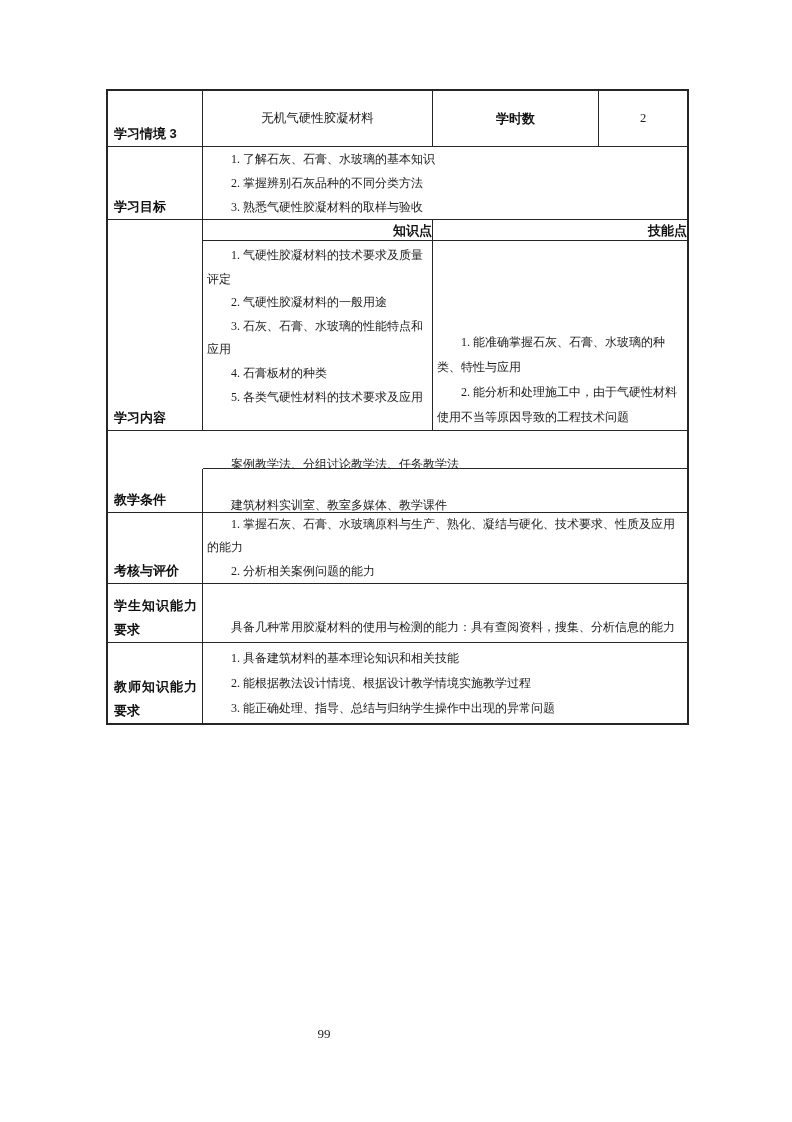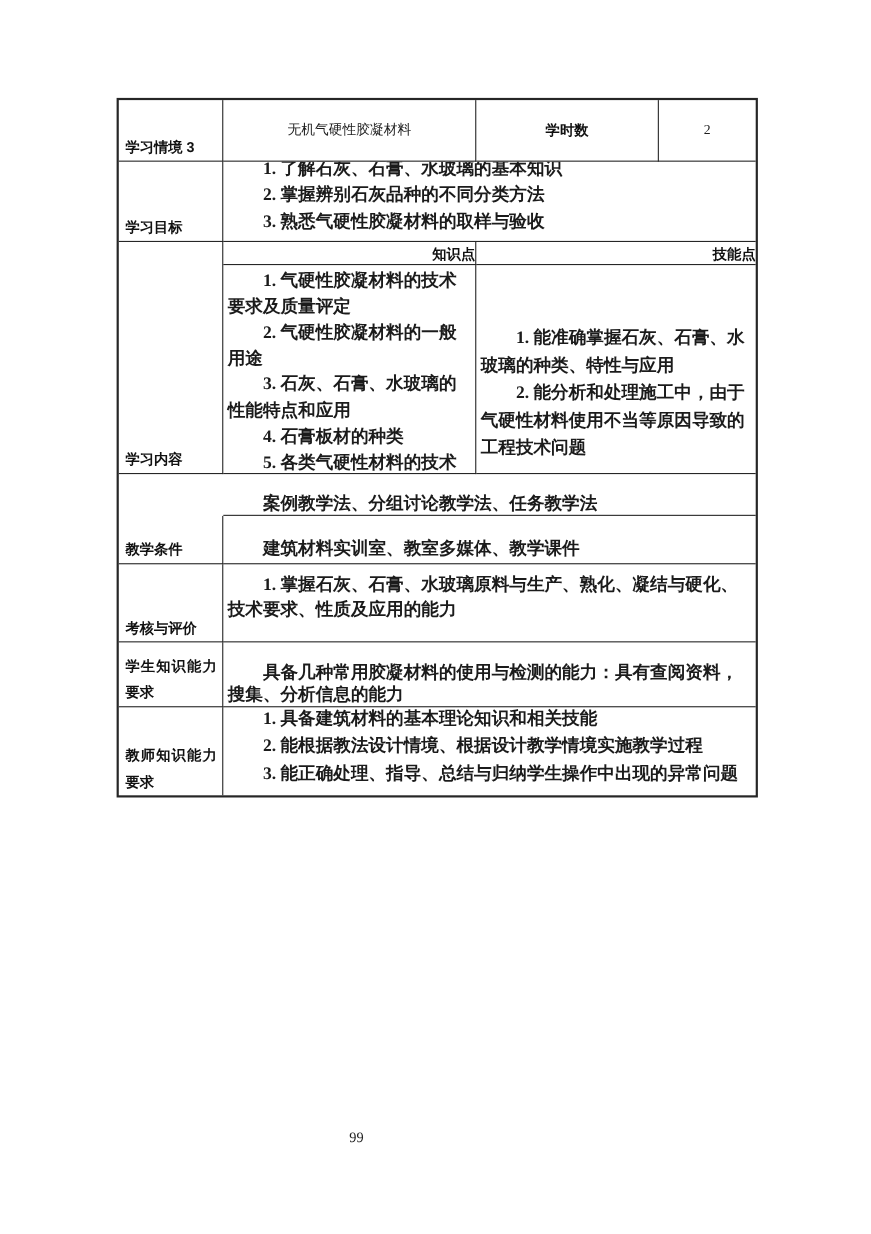--- a/index.html
+++ b/index.html
@@ -47,24 +47,23 @@
   .hours-value { font-size:12.5px; }
 
   .sub-header {
     display:flex; align-items:center; justify-content:flex-end;
     font-family:"Liberation Sans", sans-serif;
     font-weight:bold; font-size:13px; color:#111111;
     line-height:19px;
   }
 
   .content {
-    font-size:16px;
-    padding:0 6px 10px 4px;
+    font-size:12px;
+    padding:0 6px 0 4px;
     line-height:25px;
-    font-weight:bold;
   }
   .v-center { display:flex; flex-direction:column; justify-content:center; }
   .li { text-indent:2em; }
 
   .goals .li { line-height:24.2px; }
   .knowledge { padding-top:3px; line-height:23.6px; }
   .skills { line-height:25px;justify-content:flex-end; }
   .assessment .li { line-height:23.5px; }
   .teacher .li { line-height:25px; }
   .single-line { line-height:20px;margin-top:28px; }
@@ -154,20 +153,21 @@
   </div>
   <div class="cell content v-center cB5 no-r">
     <div class="li single-line">建筑材料实训室、教室多媒体、教学课件</div>
   </div>
 
   <div class="cell label-cell cA6">
     <span>考核与评价</span>
   </div>
   <div class="cell content v-center assessment cB6 no-r">
     <div class="li">1. 掌握石灰、石膏、水玻璃原料与生产、熟化、凝结与硬化、技术要求、性质及应用的能力</div>
+    <div class="li">2. 分析相关案例问题的能力</div>
   </div>
 
   <div class="cell label-cell cA7">
     <span>学生知识能力要求</span>
   </div>
   <div class="cell content v-center cB7 no-r">
     <div class="li single-line">具备几种常用胶凝材料的使用与检测的能力：具有查阅资料，搜集、分析信息的能力</div>
   </div>
 
   <div class="cell label-cell cA8 no-b">

